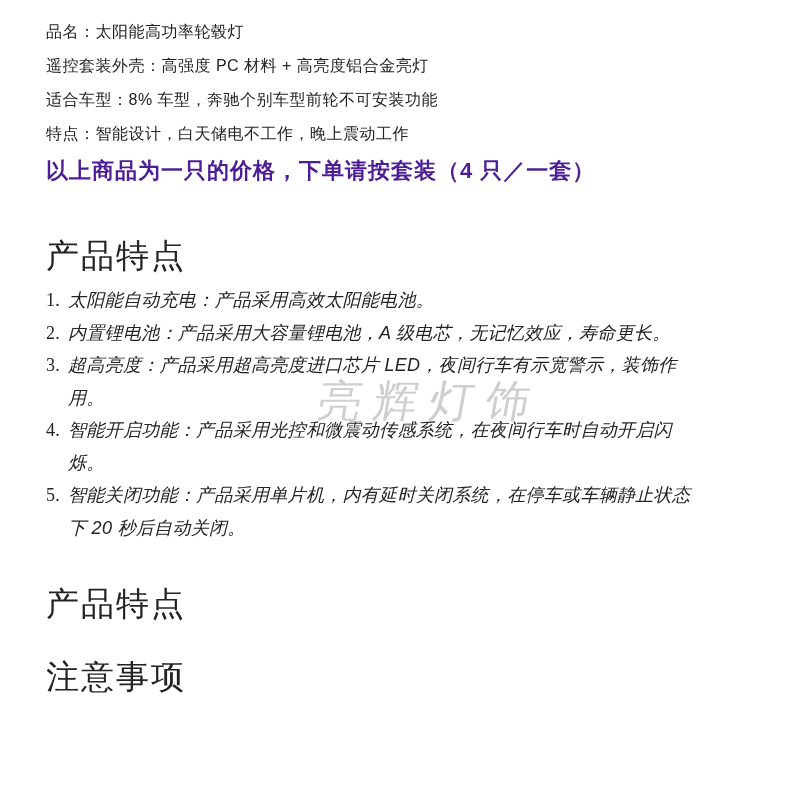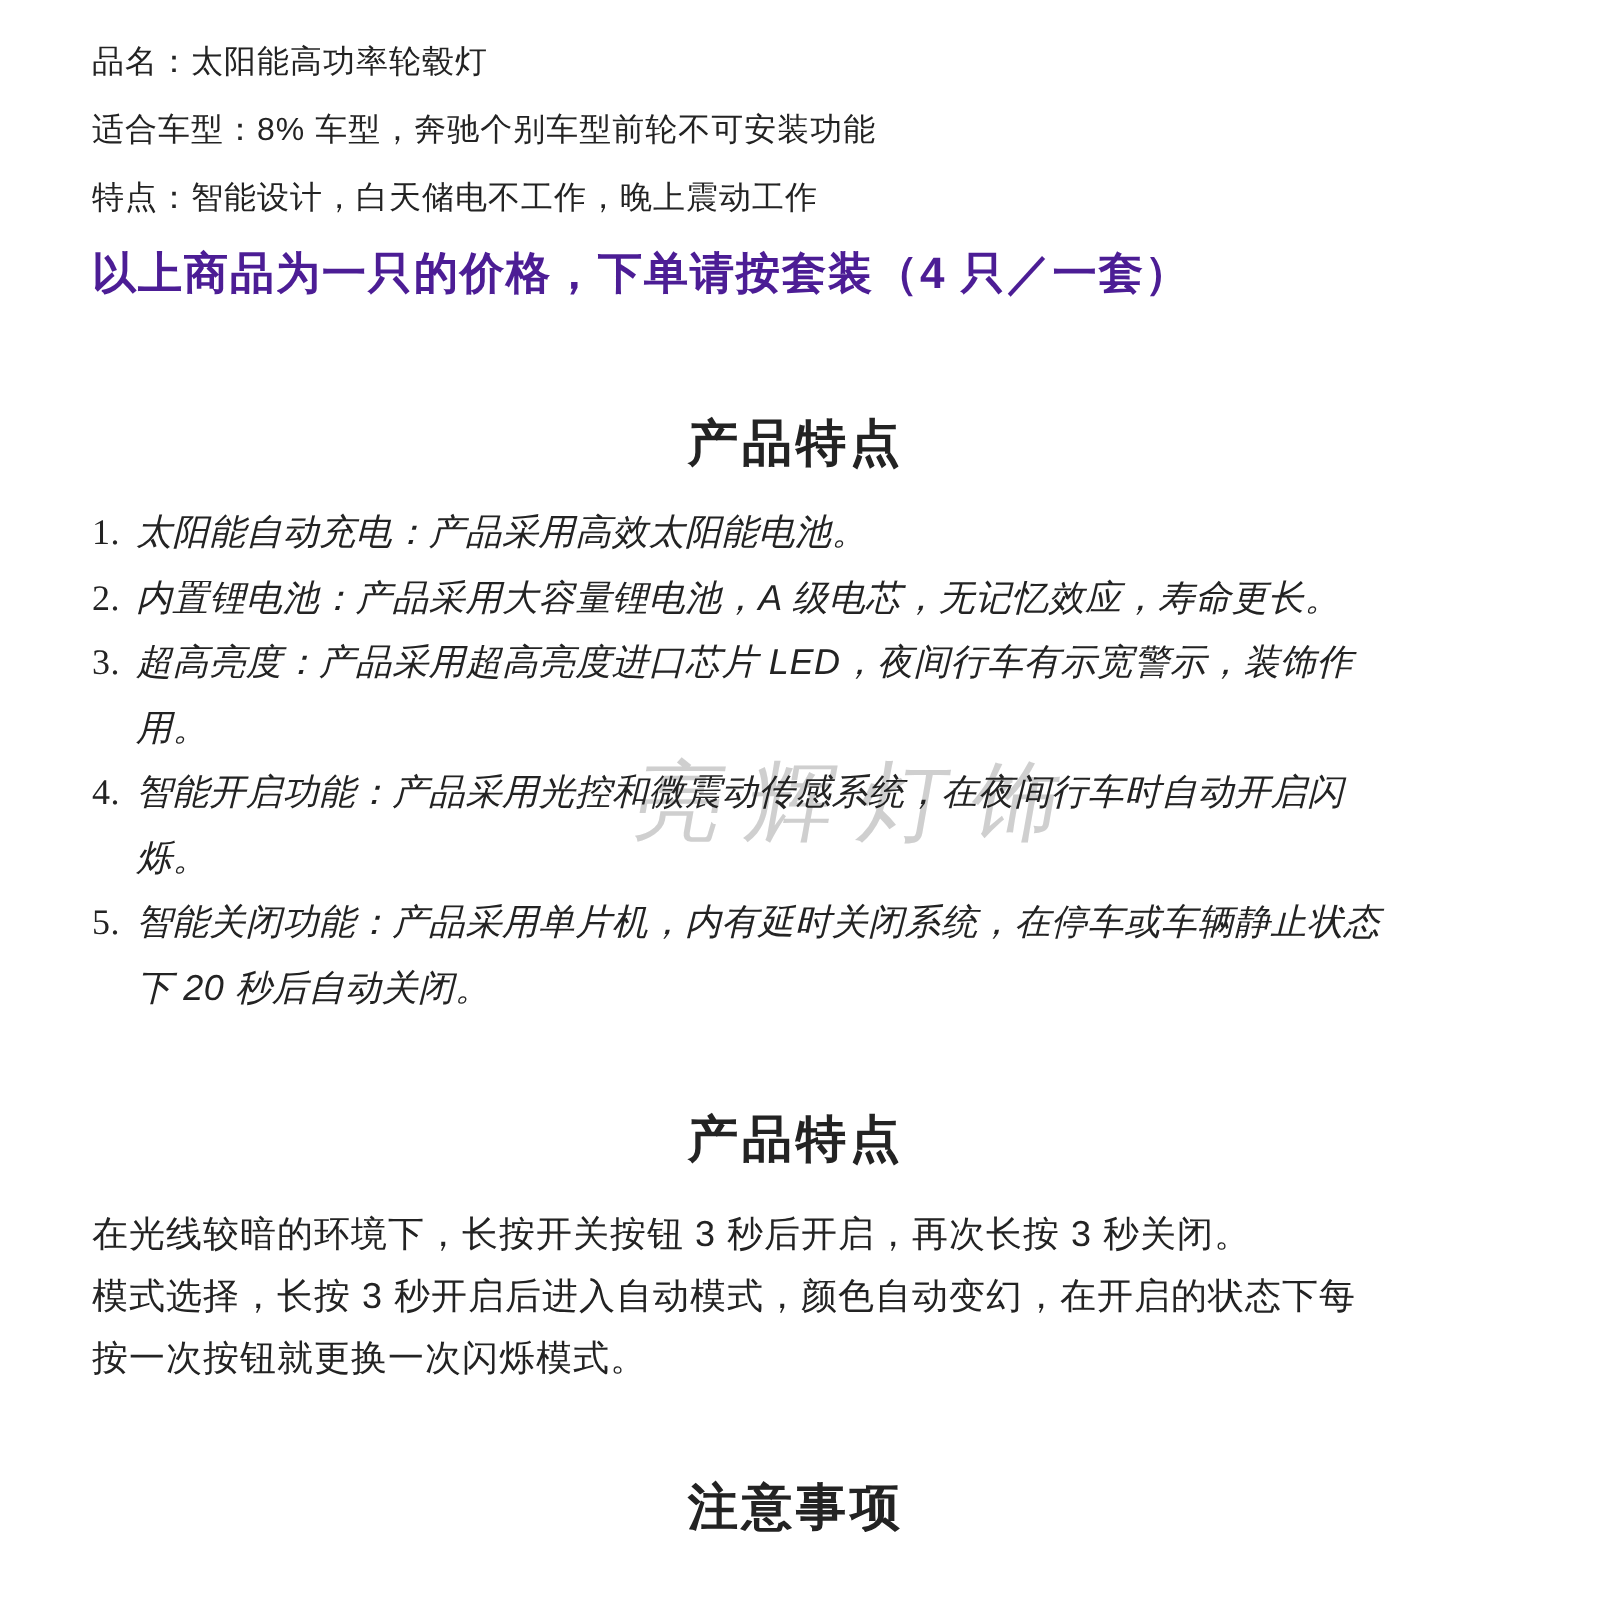--- a/index.html
+++ b/index.html
@@ -26,25 +26,24 @@
   }
   .price-notice {
     margin-top: 5px;
     font-size: 22px;
     font-weight: 700;
     color: #4c1d95;
     letter-spacing: 1px;
     white-space: nowrap;
   }
   .section-heading {
-    font-size: 25px;
-    font-weight: 700;
+    font-size: 33px;
+    font-weight: 400;
     letter-spacing: 2px;
     line-height: 28px;
-    text-align: center;
   }
   .heading-features { margin-top: 56px; }
   .heading-usage   { margin-top: 46px; }
   .heading-notes   { margin-top: 45px; }
   .num-list { margin-top: 14px; }
   .num-item {
     display: flex;
     font-size: 18px;
     line-height: 32.5px;
     letter-spacing: 0.3px;
@@ -80,20 +79,21 @@
 <body>
 
 <div class="page">
 
   <div class="watermark">亮辉灯饰</div>
 
   <div class="content">
 
     <div>
       <div class="spec-line">品名：太阳能高功率轮毂灯</div>
+      <div class="spec-line">遥控套装外壳：高强度 PC 材料 + 高亮度铝合金亮灯</div>
       <div class="spec-line">适合车型：8% 车型，奔驰个别车型前轮不可安装功能</div>
       <div class="spec-line">特点：智能设计，白天储电不工作，晚上震动工作</div>
       <div class="price-notice">以上商品为一只的价格，下单请按套装（4 只／一套）</div>
     </div>
 
     <h2 class="section-heading heading-features">产品特点</h2>
     <div class="num-list">
       <div class="num-item">
         <span class="num">1.</span>
         <span class="txt">太阳能自动充电：产品采用高效太阳能电池。</span>
@@ -110,21 +110,17 @@
         <span class="num">4.</span>
         <span class="txt">智能开启功能：产品采用光控和微震动传感系统，在夜间行车时自动开启闪烁。</span>
       </div>
       <div class="num-item">
         <span class="num">5.</span>
         <span class="txt">智能关闭功能：产品采用单片机，内有延时关闭系统，在停车或车辆静止状态下 20 秒后自动关闭。</span>
       </div>
     </div>
 
     <h2 class="section-heading heading-usage">产品特点</h2>
-    <div class="usage-paras">
-      <p>在光线较暗的环境下，长按开关按钮 3 秒后开启，再次长按 3 秒关闭。</p>
-      <p>模式选择，长按 3 秒开启后进入自动模式，颜色自动变幻，在开启的状态下每按一次按钮就更换一次闪烁模式。</p>
-    </div>
 
     <h2 class="section-heading heading-notes">注意事项</h2>
 
   </div>
 </div>
 
 </body></html>

